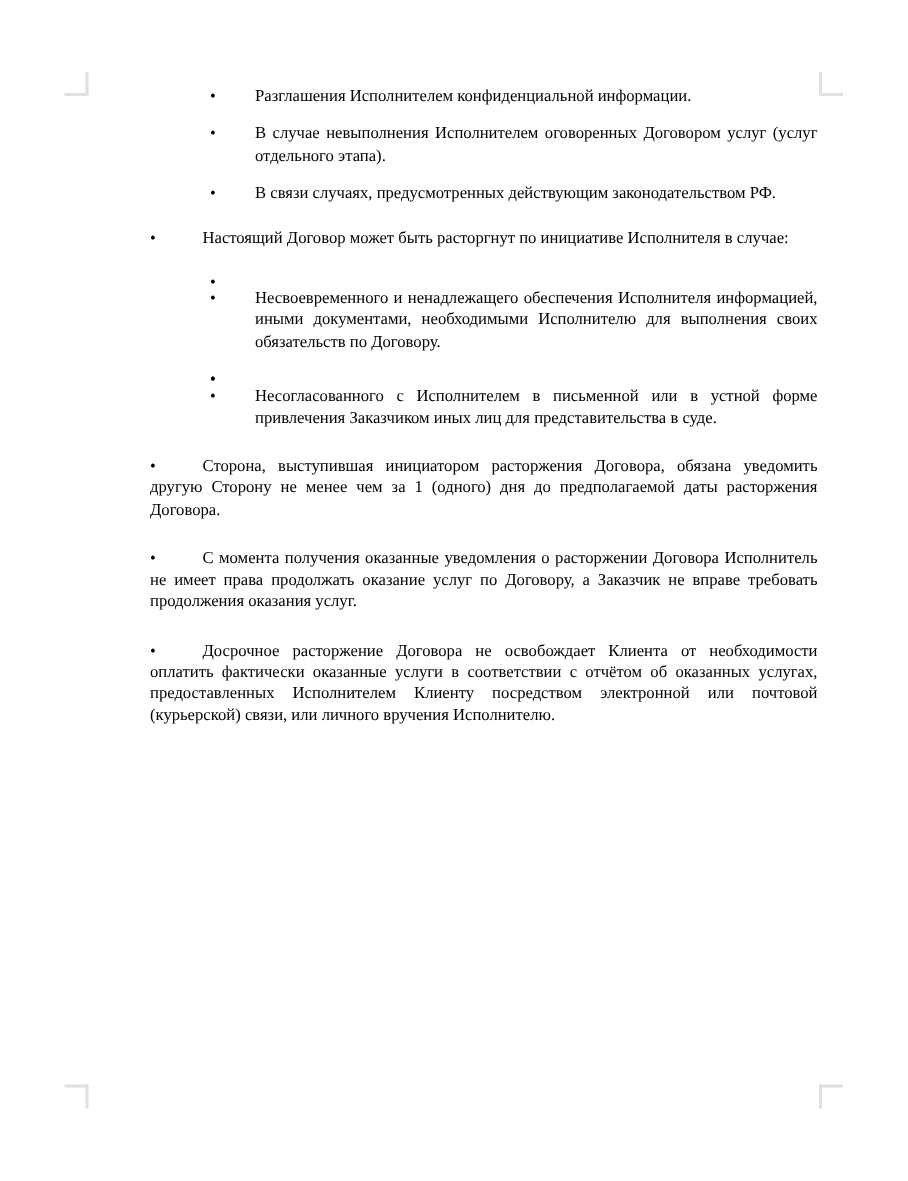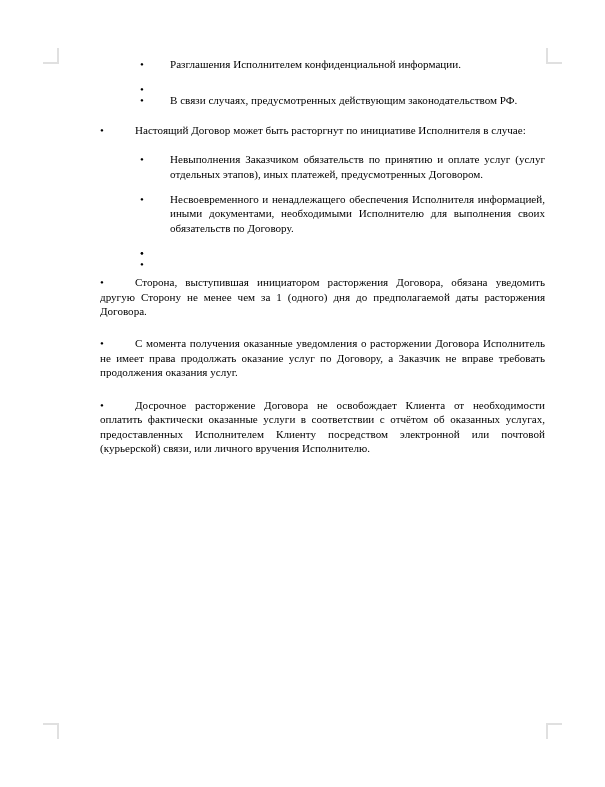--- a/index.html
+++ b/index.html
@@ -111,41 +111,41 @@
 
     <div class="para lvl2">
       <span class="bullet">•</span>
       <span>Разглашения Исполнителем конфиденциальной информации.</span>
     </div>
 
     <div class="gap-md"></div>
 
     <div class="para lvl2">
       <span class="bullet">•</span>
+      <span>В случае невыполнения Исполнителем оговоренных Договором услуг (услуг отдельного этапа).</span>
     </div>
 
     <div class="gap-md"></div>
 
     <div class="para lvl2">
       <span class="bullet">•</span>
       <span>В связи случаях, предусмотренных действующим законодательством РФ.</span>
     </div>
 
     <div class="gap-lg"></div>
 
     <div class="para lvl1">
       <span class="bullet">•</span>
       <span class="body">Настоящий Договор может быть расторгнут по инициативе Исполнителя в случае:</span>
     </div>
 
     <div class="gap-lg"></div>
 
     <div class="para lvl2">
       <span class="bullet">•</span>
-      <span>Невыполнения Заказчиком обязательств по принятию и оплате услуг (услуг отдельных этапов), иных платежей, предусмотренных Договором.</span>
     </div>
 
     <div class="gap-md"></div>
 
     <div class="para lvl2">
       <span class="bullet">•</span>
       <span>Несвоевременного и ненадлежащего обеспечения Исполнителя информацией, иными документами, необходимыми Исполнителю для выполнения своих обязательств по Договору.</span>
     </div>
 
     <div class="gap-md"></div>
@@ -155,20 +155,21 @@
     </div>
 
     <div class="para lvl2">
       <span class="bullet">•</span>
     </div>
 
     <div class="gap-md"></div>
 
     <div class="para lvl2">
       <span class="bullet">•</span>
+      <span>Несогласованного с Исполнителем в письменной или в устной форме привлечения Заказчиком иных лиц для представительства в суде.</span>
     </div>
 
     <div class="gap-xl"></div>
 
     <div class="para lvl1">
       <span class="bullet">•</span>
       <span class="body">Сторона, выступившая инициатором расторжения Договора, обязана уведомить другую Сторону не менее чем за 1 (одного) дня до предполагаемой даты расторжения Договора.</span>
     </div>
 
     <div class="gap-xl"></div>

